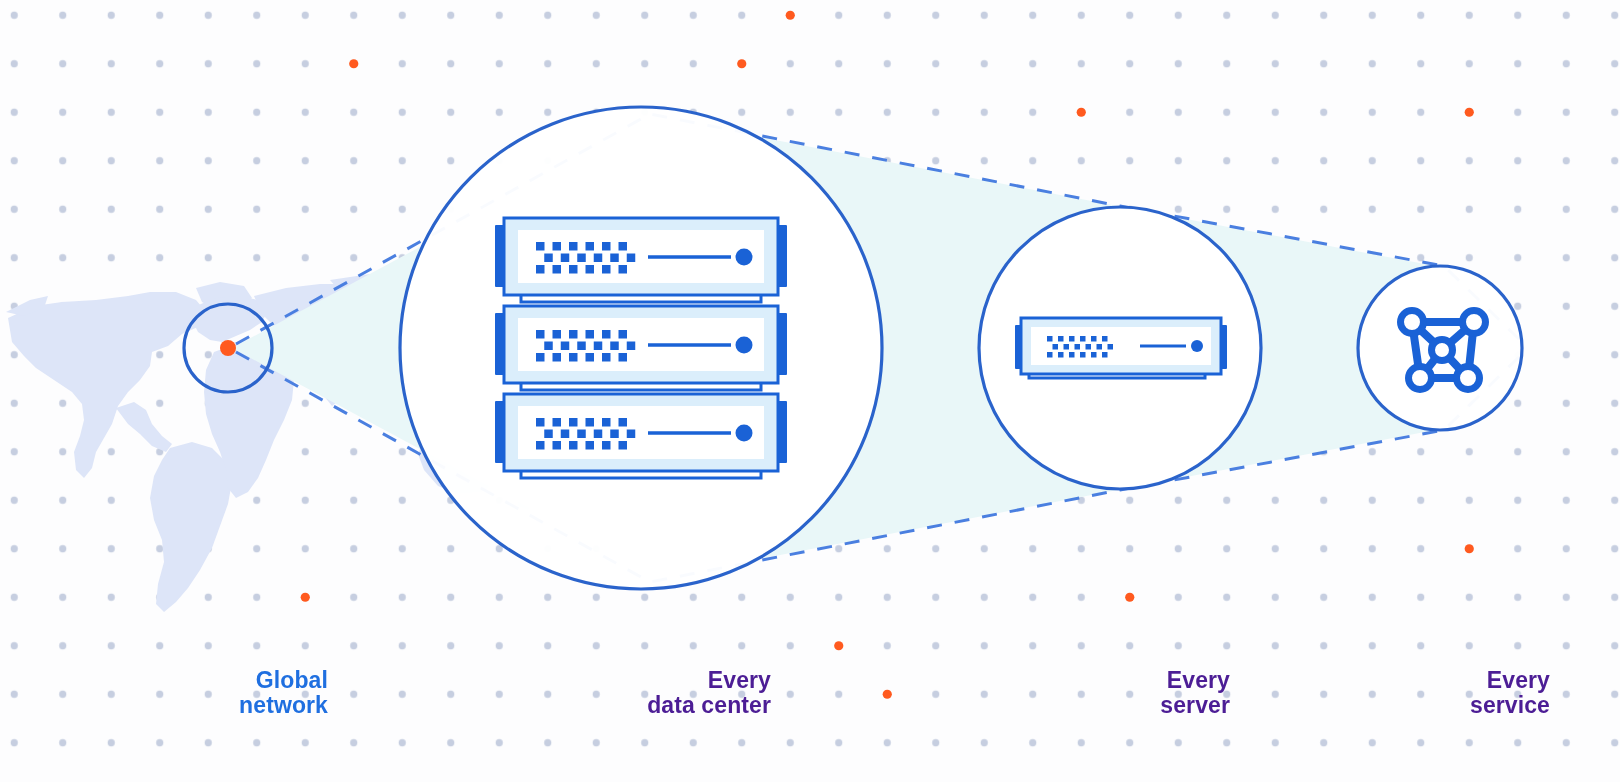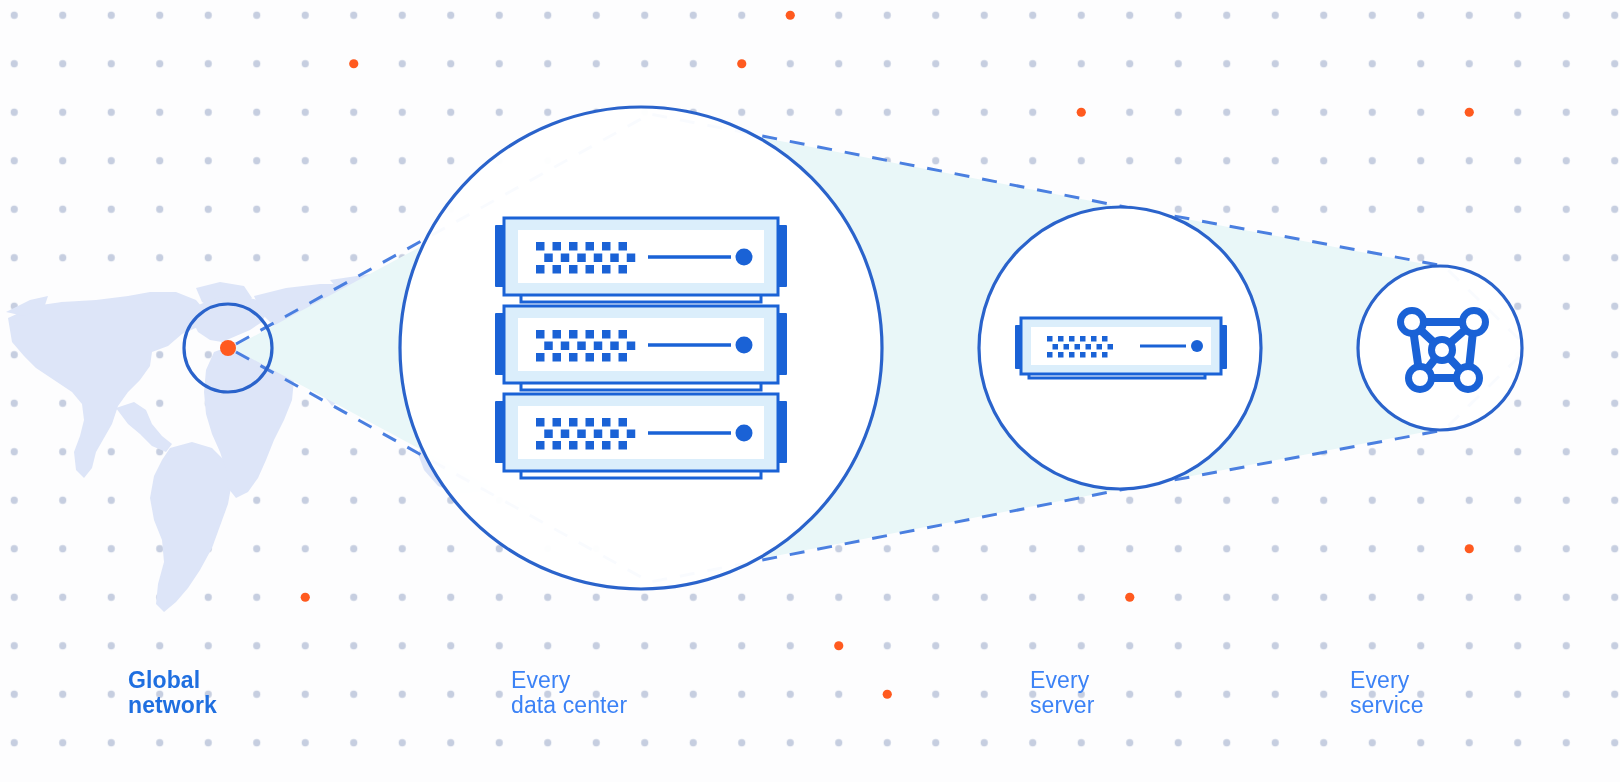--- a/index.html
+++ b/index.html
@@ -25,34 +25,34 @@
 
   .labels-layer{
     position:absolute;
     left:0; top:0;
     width:1620px; height:782px;
     z-index:3;
     pointer-events:none;
   }
   .stage-label{
     position:absolute;
-    text-align:left;
+    text-align:right;
     font-size:23px;
     line-height:25px;
     letter-spacing:0.1px;
     white-space:pre-line;
     pointer-events:auto;
   }
   .stage-label.accent{
     color:#1f6fe0;
     font-weight:700;
   }
   .stage-label.plain{
-    color:#3b82f6;
-    font-weight:400;
+    color:#4c1d95;
+    font-weight:700;
   }
 </style>
 </head>
 <body>
 
 <div id="stage">
 
   <svg id="bg-svg" viewBox="0 0 1620 782">
     <defs>
       <pattern id="dotgrid" x="-10" y="-9" width="48.5" height="48.5" patternUnits="userSpaceOnUse">

